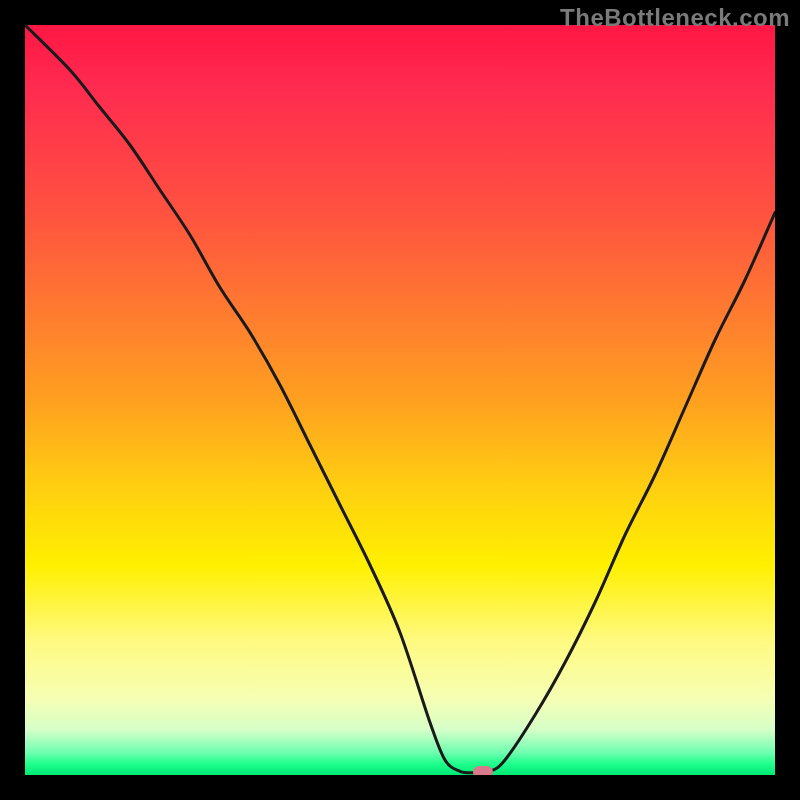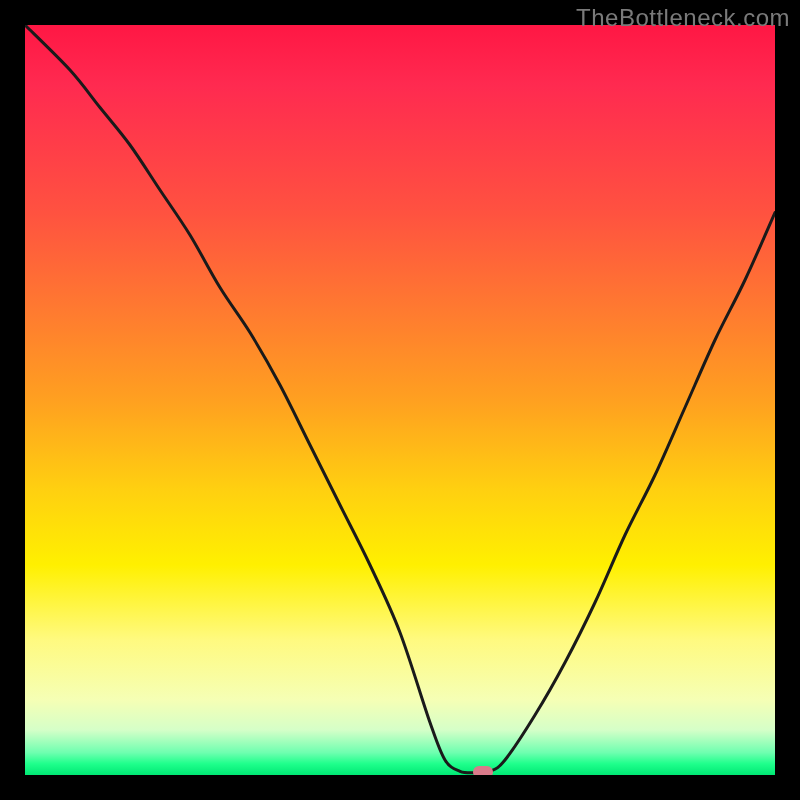--- a/index.html
+++ b/index.html
@@ -16,21 +16,21 @@
     width: 800px;
     height: 800px;
     background: #000;
   }
   .watermark {
     position: absolute;
     top: 4px;
     right: 10px;
     color: #7a7a7a;
     font-size: 24px;
-    font-weight: 400;
+    font-weight: 700;
     letter-spacing: 0.5px;
     z-index: 3;
   }
   .plot-area {
     position: absolute;
     left: 25px;
     top: 25px;
     width: 750px;
     height: 750px;
     overflow: hidden;

